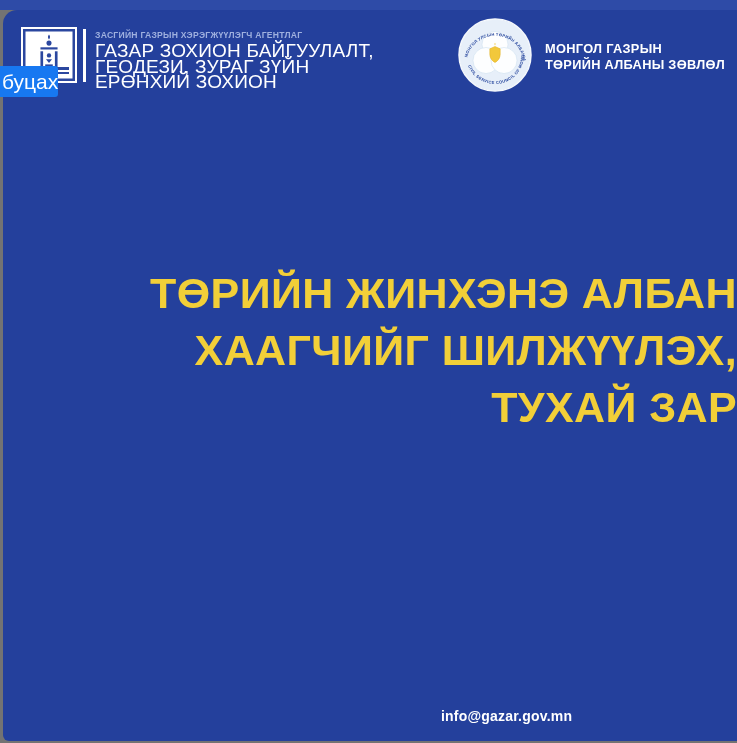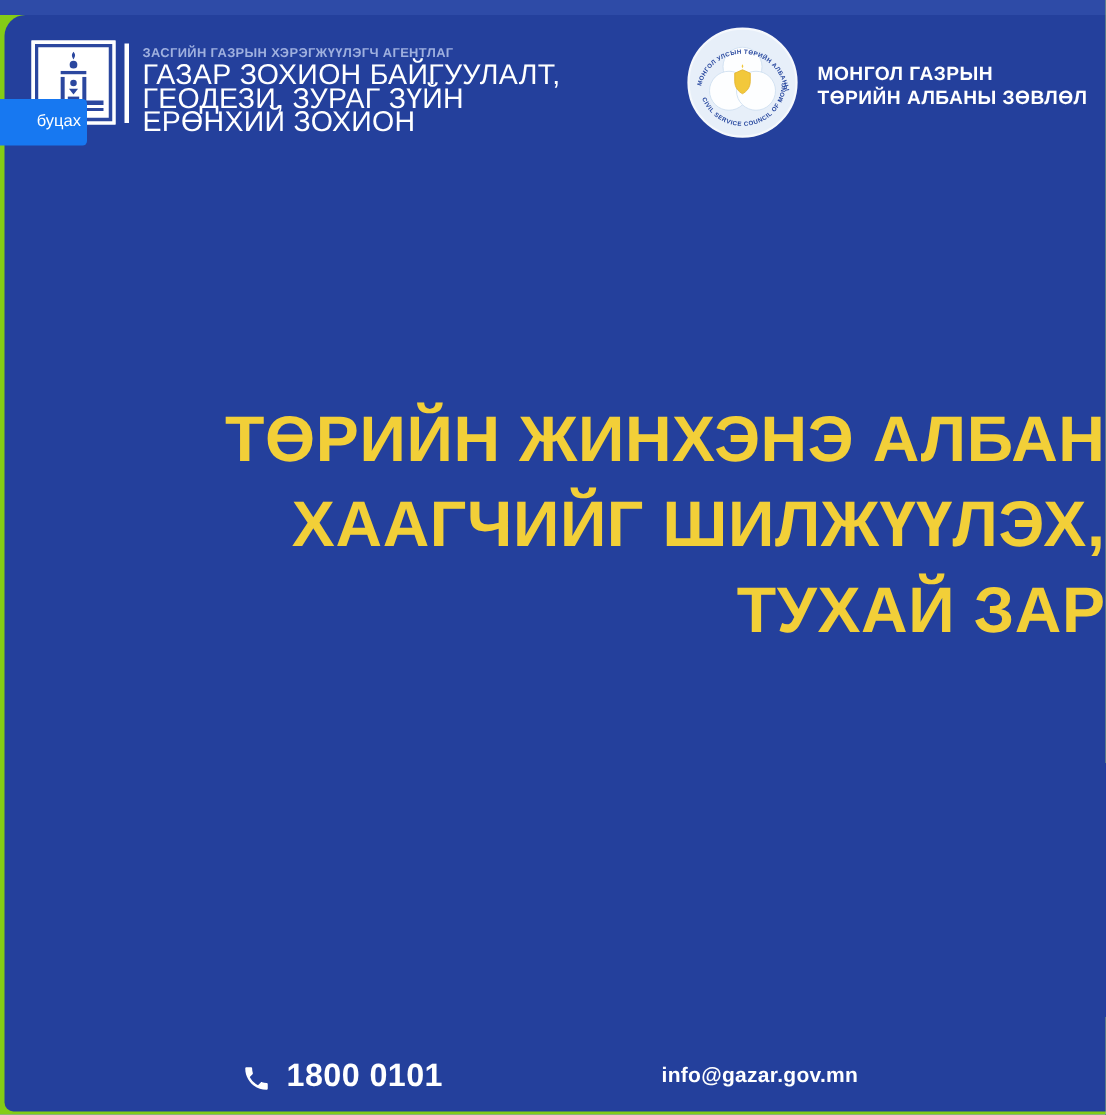--- a/index.html
+++ b/index.html
@@ -1,39 +1,39 @@
 <!DOCTYPE html>
 <html><head>
 <meta charset="utf-8">
 <style>
   * { margin:0; padding:0; box-sizing:border-box; }
   html,body { width:737px; height:743px; }
   body { font-family:"Liberation Sans", sans-serif; background:#ffffff; overflow:hidden; }
 
-  .page { position:relative; width:737px; height:743px; background:#84cc16;padding-left:16px; }
+  .page { position:relative; width:737px; height:743px; background:#737373;padding-left:16px; }
 
   .top-strip {
     position:absolute; left:0; top:0; width:737px; height:10px;
     background:#2E4BA7;
   }
 
   .banner {
     position:absolute; left:3px; top:10px; right:0; bottom:2px;
     background:#24409C;
     border-radius:14px 0 0 6px;
   }
 
   
   .back-btn {
     position:absolute; left:0; top:66px; z-index:10;
     width:58px; height:31px;
     background:#1778F1; color:#ffffff;
     border:none; outline:none; cursor:pointer;
     font-family:"Liberation Sans", sans-serif;
-    font-size:11px; line-height:31px; text-align:right;
+    font-size:21px; line-height:31px; text-align:right;
     border-radius:0 3px 3px 0;
     padding:0 4px 2px 2px;
   }
 
   
   .header-left { position:absolute; left:18px; top:17px; display:flex; }
   .logo-box {
     width:56px; height:56px;
     background:#ffffff;
     border:2px solid #ffffff;
@@ -151,25 +151,19 @@
         <div class="hr-name">ТӨРИЙН АЛБАНЫ ЗӨВЛӨЛ</div>
       </div>
     </div>
 
     <div class="title-block">
       <div class="title-line">ТӨРИЙН ЖИНХЭНЭ АЛБАН</div>
       <div class="title-line">ХААГЧИЙГ ШИЛЖҮҮЛЭХ,</div>
       <div class="title-line">ТУХАЙ ЗАР</div>
     </div>
 
-    <div class="footer-phone">
-      <svg class="phone-icon" viewBox="0 0 24 24" xmlns="http://www.w3.org/2000/svg">
-        <path fill="#ffffff" d="M6.62 10.79c1.44 2.83 3.76 5.14 6.59 6.59l2.2-2.21c.27-.27.67-.36 1.02-.24 1.12.37 2.33.57 3.57.57.55 0 1 .45 1 1V20c0 .55-.45 1-1 1-9.39 0-17-7.61-17-17 0-.55.45-1 1-1h3.5c.55 0 1 .45 1 1 0 1.25.2 2.45.57 3.57.11.35.03.74-.25 1.02l-2.2 2.2z"></path>
-      </svg>
-      <span class="phone-number">1800 0101</span>
-    </div>
     <div class="footer-email">info@gazar.gov.mn</div>
 
   </div>
 
   <button class="back-btn">буцах</button>
 
 </div>
 
 </body></html>

